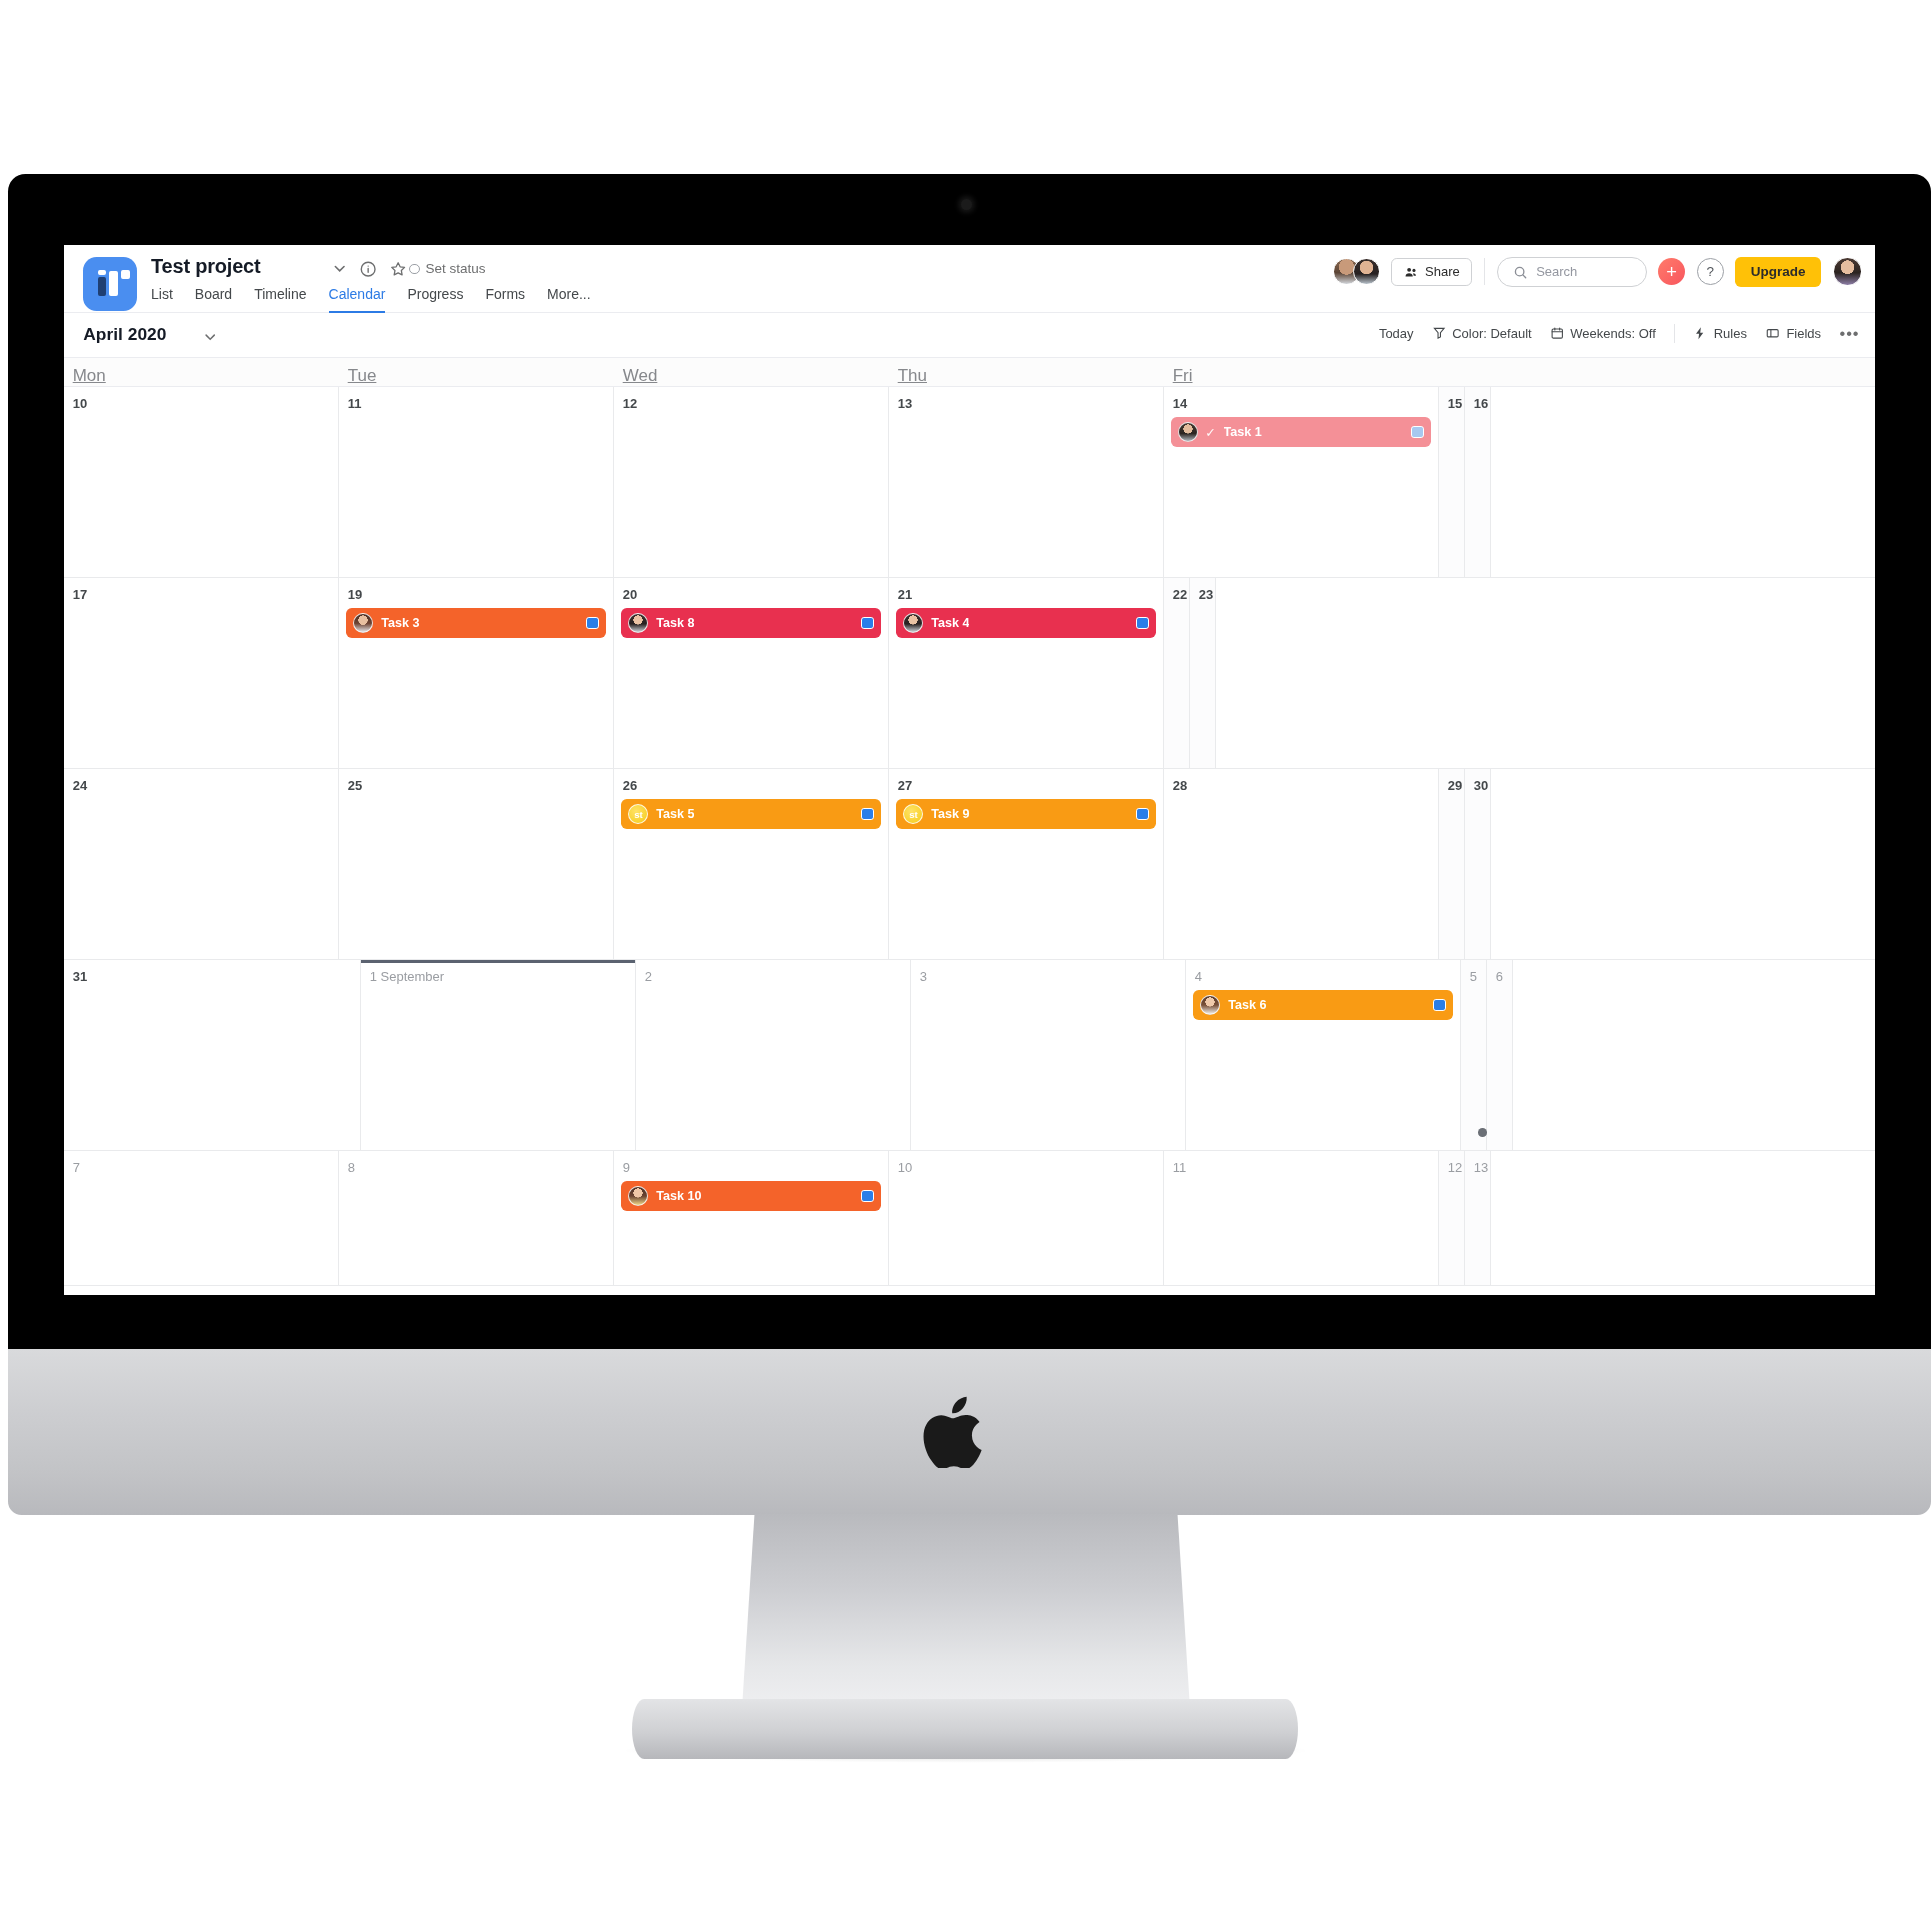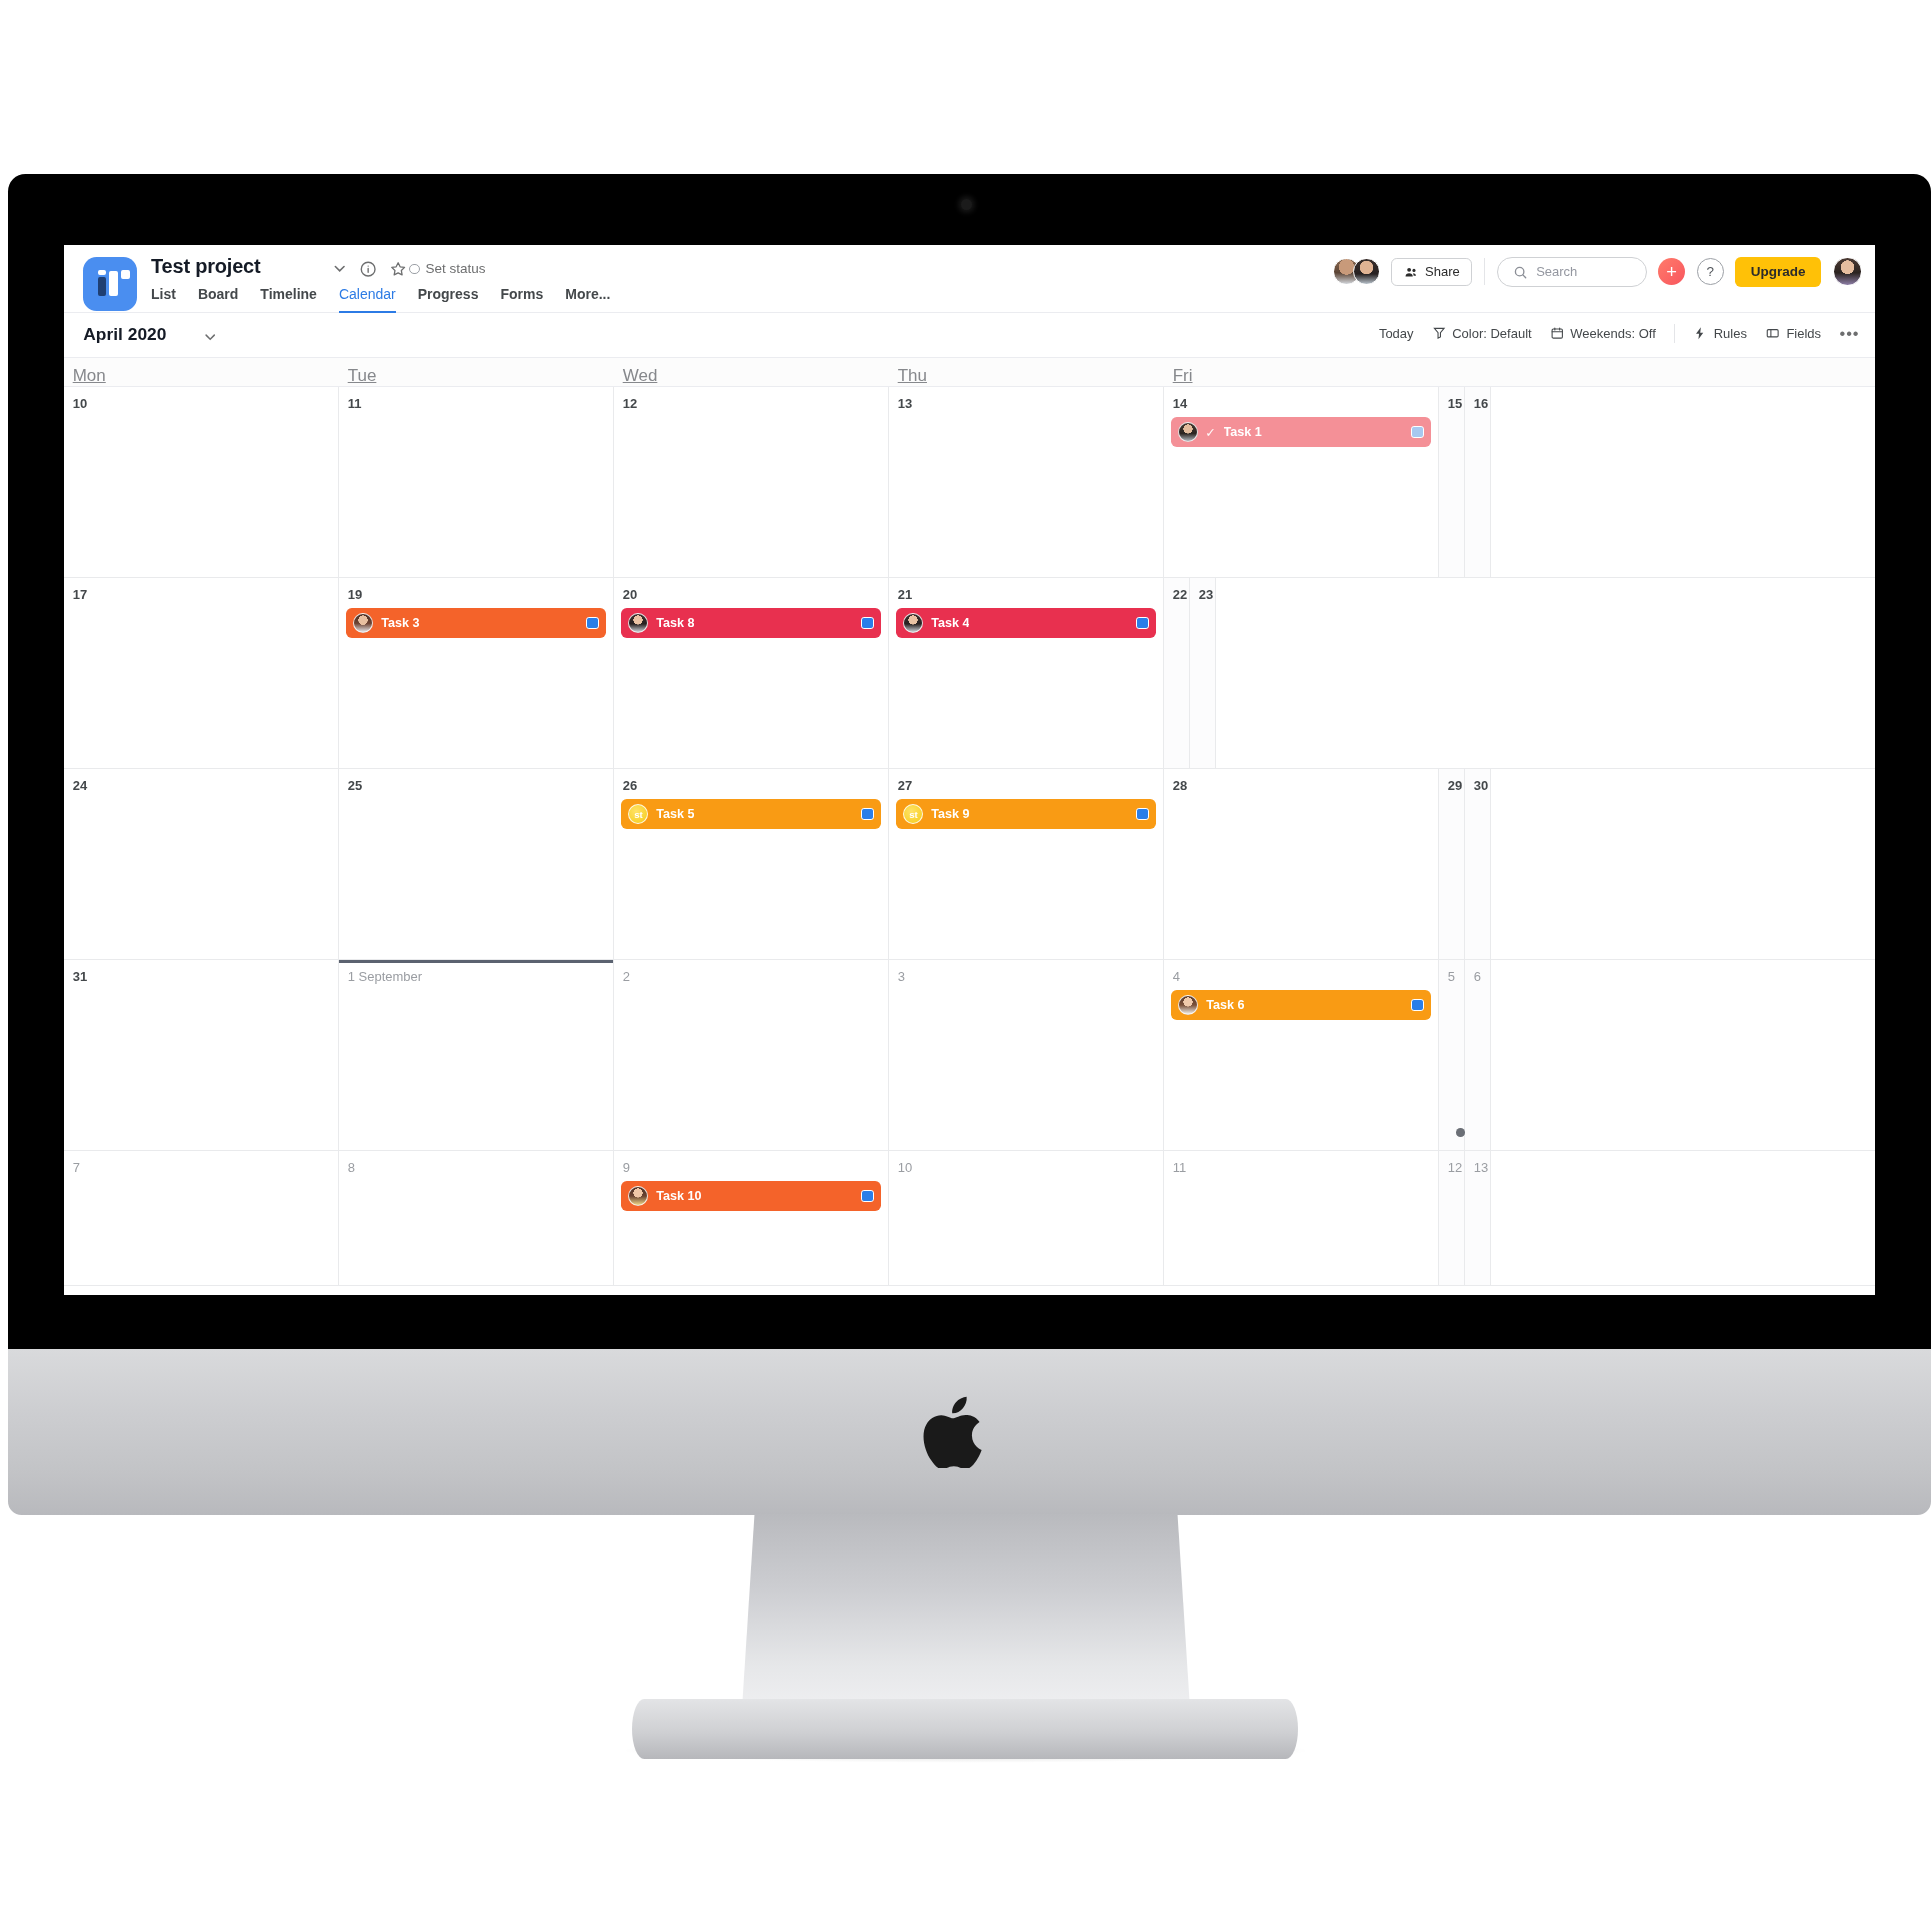--- a/index.html
+++ b/index.html
@@ -93,21 +93,20 @@
   #set-status {
     position:absolute; left:345px; top:16.4px;
     font-size:13.5px; color:#6d6e6f; display:flex; align-items:center; gap:5.8px;
   }
   #set-status .ring { width:10.6px; height:10.6px; border:1.5px solid #9ca0a6; border-radius:50%; display:inline-block;}
 
   .tabs { position:absolute; left:87px; top:41px; display:flex; gap:22px; }
   .tab {
     font-size:14px; color:#44484b; padding-bottom:8.7px; cursor:pointer;
     border-bottom:2.4px solid transparent;
-    font-weight:bold;
   }
   .tab.active { color:#2c7be5; border-bottom-color:#2c7be5; font-weight:400; }
 
   .top-right { position:absolute; right:13.5px; top:11.6px; display:flex; align-items:center; gap:11.6px; }
   .avatar { border-radius:50%; background-size:cover; display:inline-block; }
   .av-stack { display:flex; }
   .av-stack .avatar:nth-child(2){ margin-left:-7.7px; }
   .av1 { width:27px; height:27px; background:
         radial-gradient(circle at 50% 32%, #c89a7a 0 36%, rgba(0,0,0,0) 37%),
         linear-gradient(180deg,#8d6c53 0%, #5b4435 55%, #d3d7dc 100%);
@@ -452,21 +451,21 @@
           <span class="daynum">28</span>
         </div>
         <div class="cell weekend" style="width: 26px;">
           <span class="daynum">29</span>
         </div>
         <div class="cell weekend" style="width: 26px;">
           <span class="daynum">30</span>
         </div>
       </div>
       <div class="week">
-        <div class="cell" style="width: 275px;">
+        <div class="cell" style="width: 297px;">
           <span class="daynum">31</span>
         </div>
         <div class="cell month-start" style="width: 275px;">
           <span class="daynum muted">1 September</span>
         </div>
         <div class="cell" style="width: 275px;">
           <span class="daynum muted">2</span>
         </div>
         <div class="cell" style="width: 275px;">
           <span class="daynum muted">3</span>

